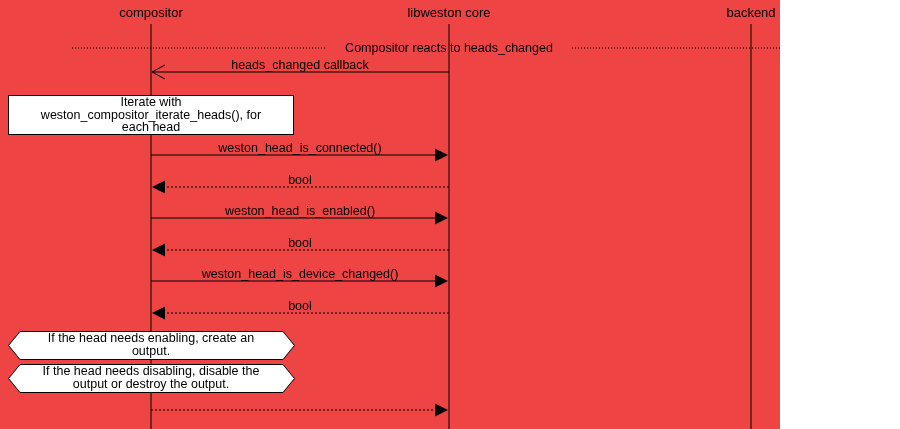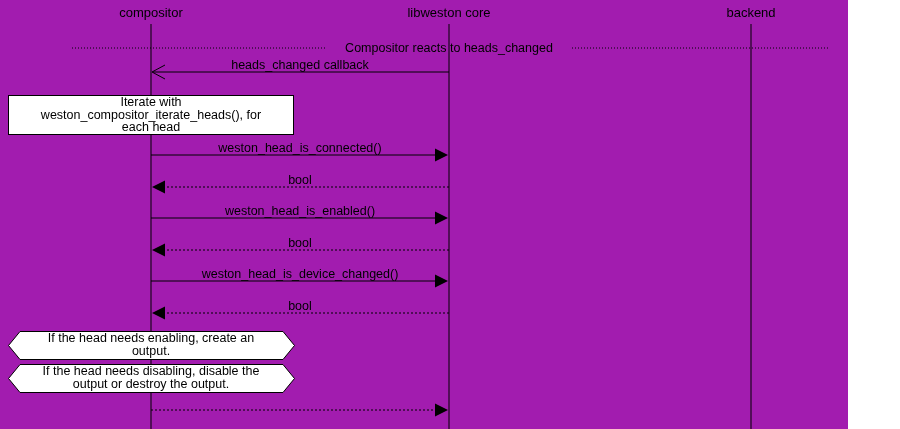--- a/index.html
+++ b/index.html
@@ -6,24 +6,24 @@
     margin: 0;
     padding: 0;
     background: #ffffff;
   }
   body {
     font-family: "Liberation Sans", sans-serif;
     color: #000000;
   }
   #diagram-root {
     position: relative;
-    width: 848px;
+    width: 780px;
     height: 429px;
     overflow: hidden;
-    background: #a21caf;
+    background: #ef4444;
   }
   #seq-svg {
     position: absolute;
     left: 0;
     top: 0;
     width: 900px;
     height: 429px;
     display: block;
   }
   .lifeline-title {

